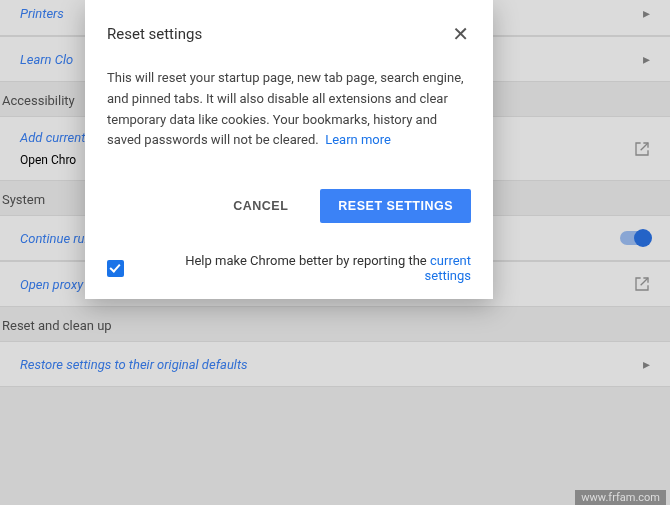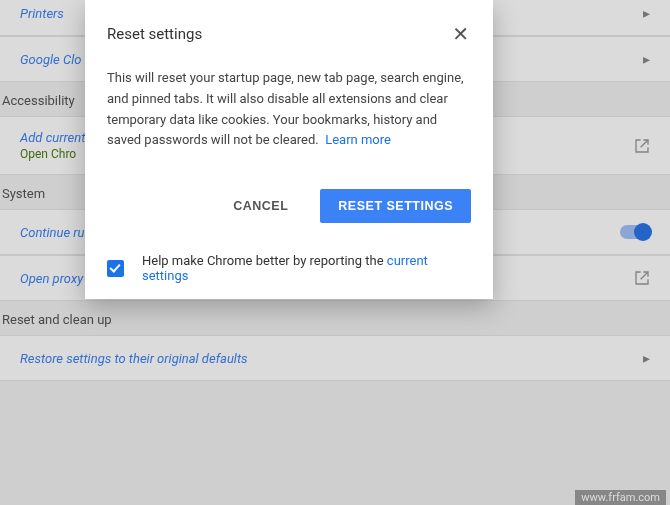--- a/index.html
+++ b/index.html
@@ -31,21 +31,21 @@
     border-right: none;
     padding: 13px 20px;
     display: flex;
     align-items: center;
     justify-content: space-between;
     margin-bottom: 1px;
     min-height: 46px;
   }
   .row + .row { margin-top: -1px; }
   .row .label { color: #3b82f6; font-style: italic; }
-  .row .sub { color: #4d7c0f; font-size: 12px; margin-top: 2px; }
+  .row .sub { color: #000000; font-size: 12px; margin-top: 8px; }
   .arrow { color: #888; font-size: 14px; }
   .ext-icon {
     width: 16px; height: 16px;
     stroke: #9a9a9a;
     fill: none;
     stroke-width: 2;
   }
   .toggle {
     width: 30px; height: 14px;
     background: #9fc1f7;
@@ -112,20 +112,21 @@
   }
   .btn-cancel { background: transparent; color: #555; }
   .btn-primary { background: #3b82f6; color: #fff; border-radius: 2px; }
   .dialog-footer {
     display: flex;
     align-items: center;
     gap: 18px;
     margin-top: 30px;
     color: #333;
     font-size: 13px;
+    text-align: right;
   }
   .checkbox {
     width: 17px; height: 17px;
     background: #1a73e8;
     border-radius: 2px;
     position: relative;
     flex-shrink: 0;
   }
   .checkbox::after {
     content: "";
@@ -150,21 +151,21 @@
 <body>
 
 <div class="page">
 
   <div class="row" style="margin-top:-10px;">
     <span class="label">Printers</span>
     <span class="arrow">▸</span>
   </div>
 
   <div class="row">
-    <span class="label">Google Clo</span>
+    <span class="label">Learn Clo</span>
     <span class="arrow">▸</span>
   </div>
 
   <div class="section-header">Accessibility</div>
 
   <div class="row">
     <div>
       <div class="label">Add current</div>
       <div class="sub">Open Chro</div>
     </div>

